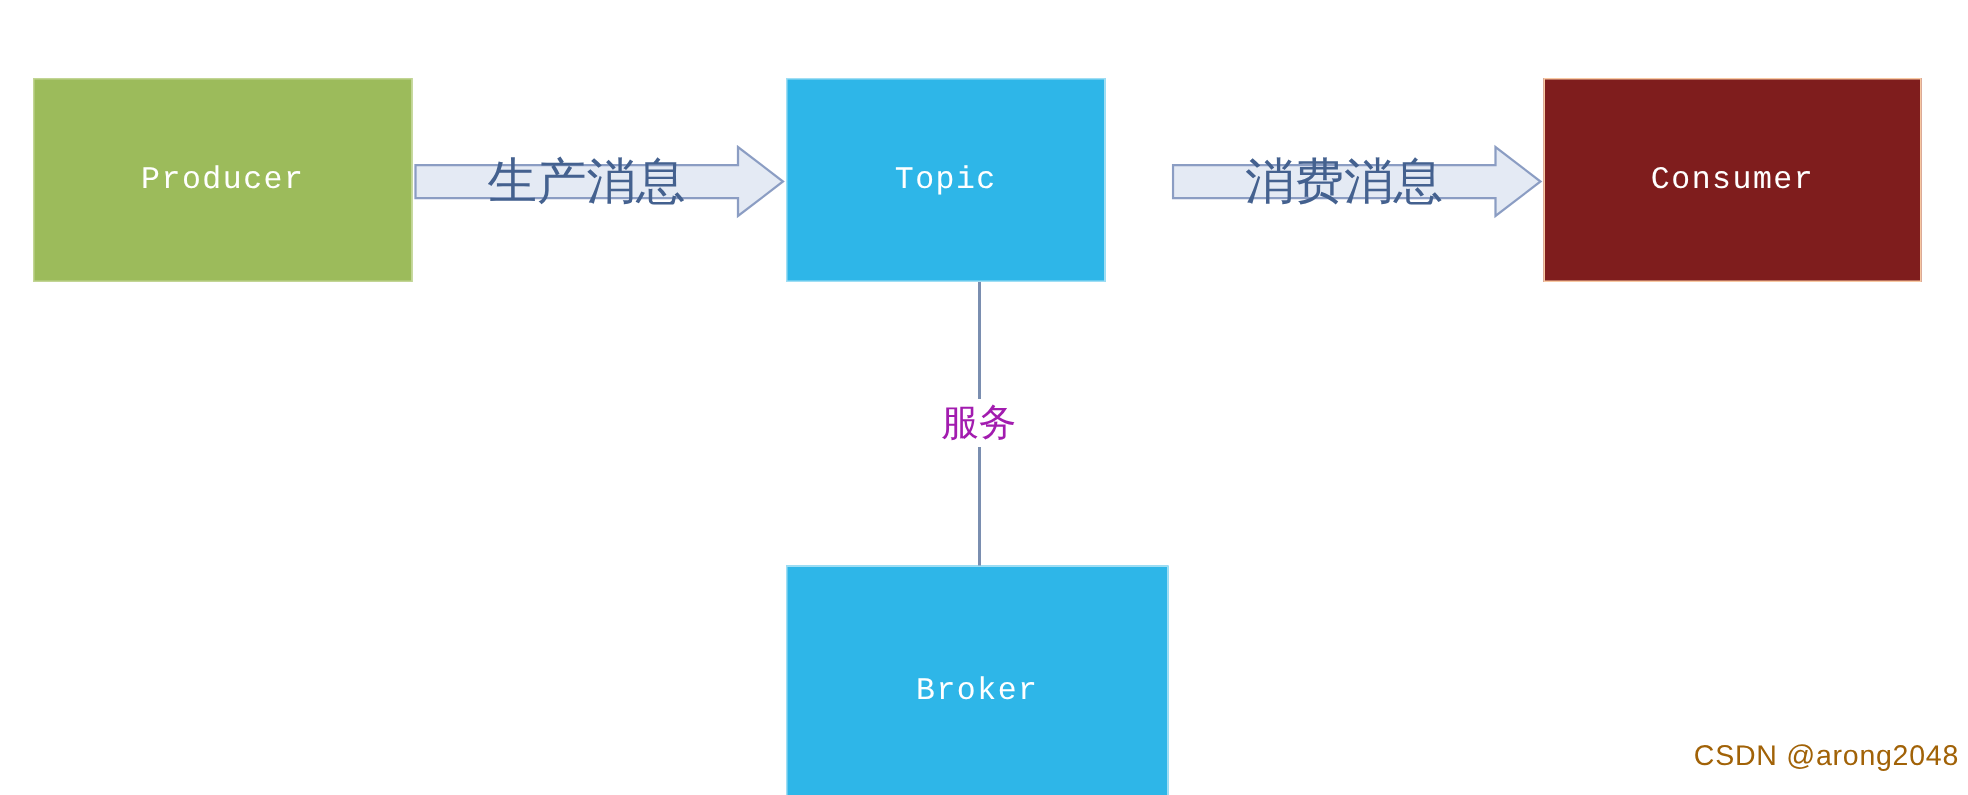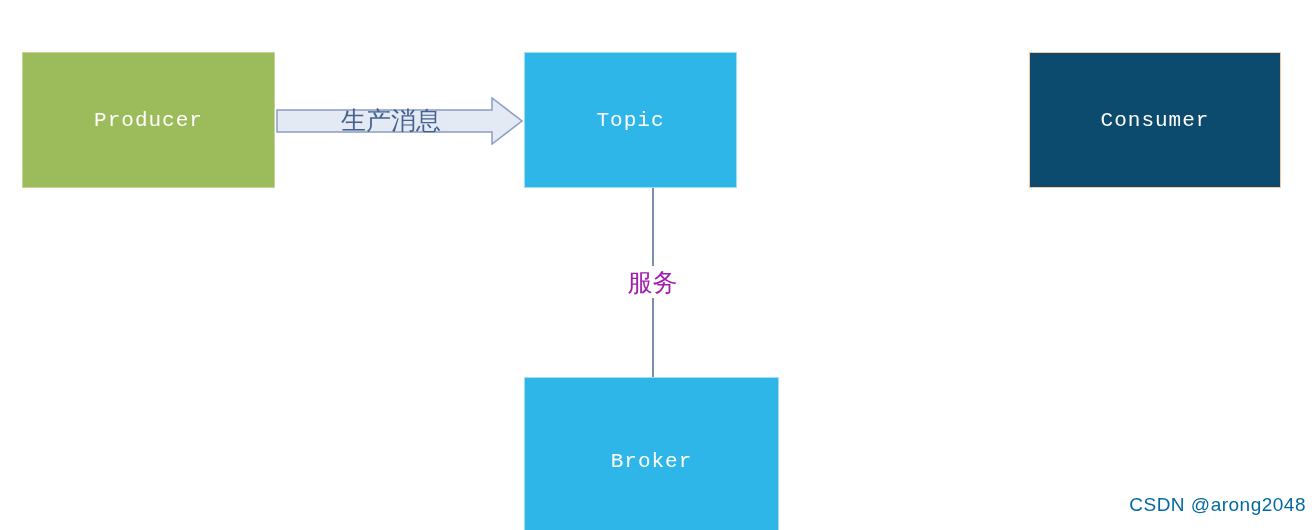--- a/index.html
+++ b/index.html
@@ -31,21 +31,21 @@
     background: #9cbb5b;
     border: 1px solid #c2d594;
   }
   .node-topic {
     left: 524px; top: 52px; width: 213px; height: 136px;
     background: #2eb6e8;
     border: 1px solid #9fdef4;
   }
   .node-consumer {
     left: 1029px; top: 52px; width: 252px; height: 136px;
-    background: #0c4a6e;
+    background: #7f1d1d;
     border: 1px solid #f8c8a2;
   }
   .node-broker {
     left: 524px; top: 377px; width: 255px; height: 168px;
     background: #2eb6e8;
     border: 1px solid #9fdef4;
   }
   .block-arrow {
     position: absolute;
     top: 96px;
@@ -62,21 +62,21 @@
     stroke-linejoin: miter;
   }
   .arrow-label {
     position: absolute;
     left: 0;
     right: 18px;
     top: 50%;
     transform: translateY(-52%);
     text-align: center;
     color: #44618f;
-    font-size: 25px;
+    font-size: 33px;
     line-height: 1;
     white-space: nowrap;
     pointer-events: none;
   }
   .connector-line {
     position: absolute;
     left: 652px;
     top: 188px;
     width: 2px;
     height: 189px;
@@ -91,21 +91,21 @@
     background: #ffffff;
     color: #a21caf;
     font-size: 25px;
     line-height: 32px;
     white-space: nowrap;
   }
   .watermark {
     position: absolute;
     right: 6px;
     top: 494px;
-    color: #0369a1;
+    color: #a16207;
     font-size: 19px;
     letter-spacing: 0.5px;
   }
 </style>
 </head>
 <body>
 
 <div class="canvas">
 
   <div class="node node-producer">
@@ -124,19 +124,25 @@
     <span>Broker</span>
   </div>
 
   <div class="block-arrow block-arrow-1">
     <svg width="248" height="50" viewBox="0 0 248 50" aria-hidden="true">
       <polygon points="1,14 216,14 216,2 246,25 216,48 216,36 1,36"></polygon>
     </svg>
     <div class="arrow-label">生产消息</div>
   </div>
 
+  <div class="block-arrow block-arrow-2">
+    <svg width="248" height="50" viewBox="0 0 248 50" aria-hidden="true">
+      <polygon points="1,14 216,14 216,2 246,25 216,48 216,36 1,36"></polygon>
+    </svg>
+    <div class="arrow-label">消费消息</div>
+  </div>
 
   <div class="connector-line"></div>
   <div class="connector-label">服务</div>
 
   <div class="watermark">CSDN @arong2048</div>
 
 </div>
 
 </body></html>

